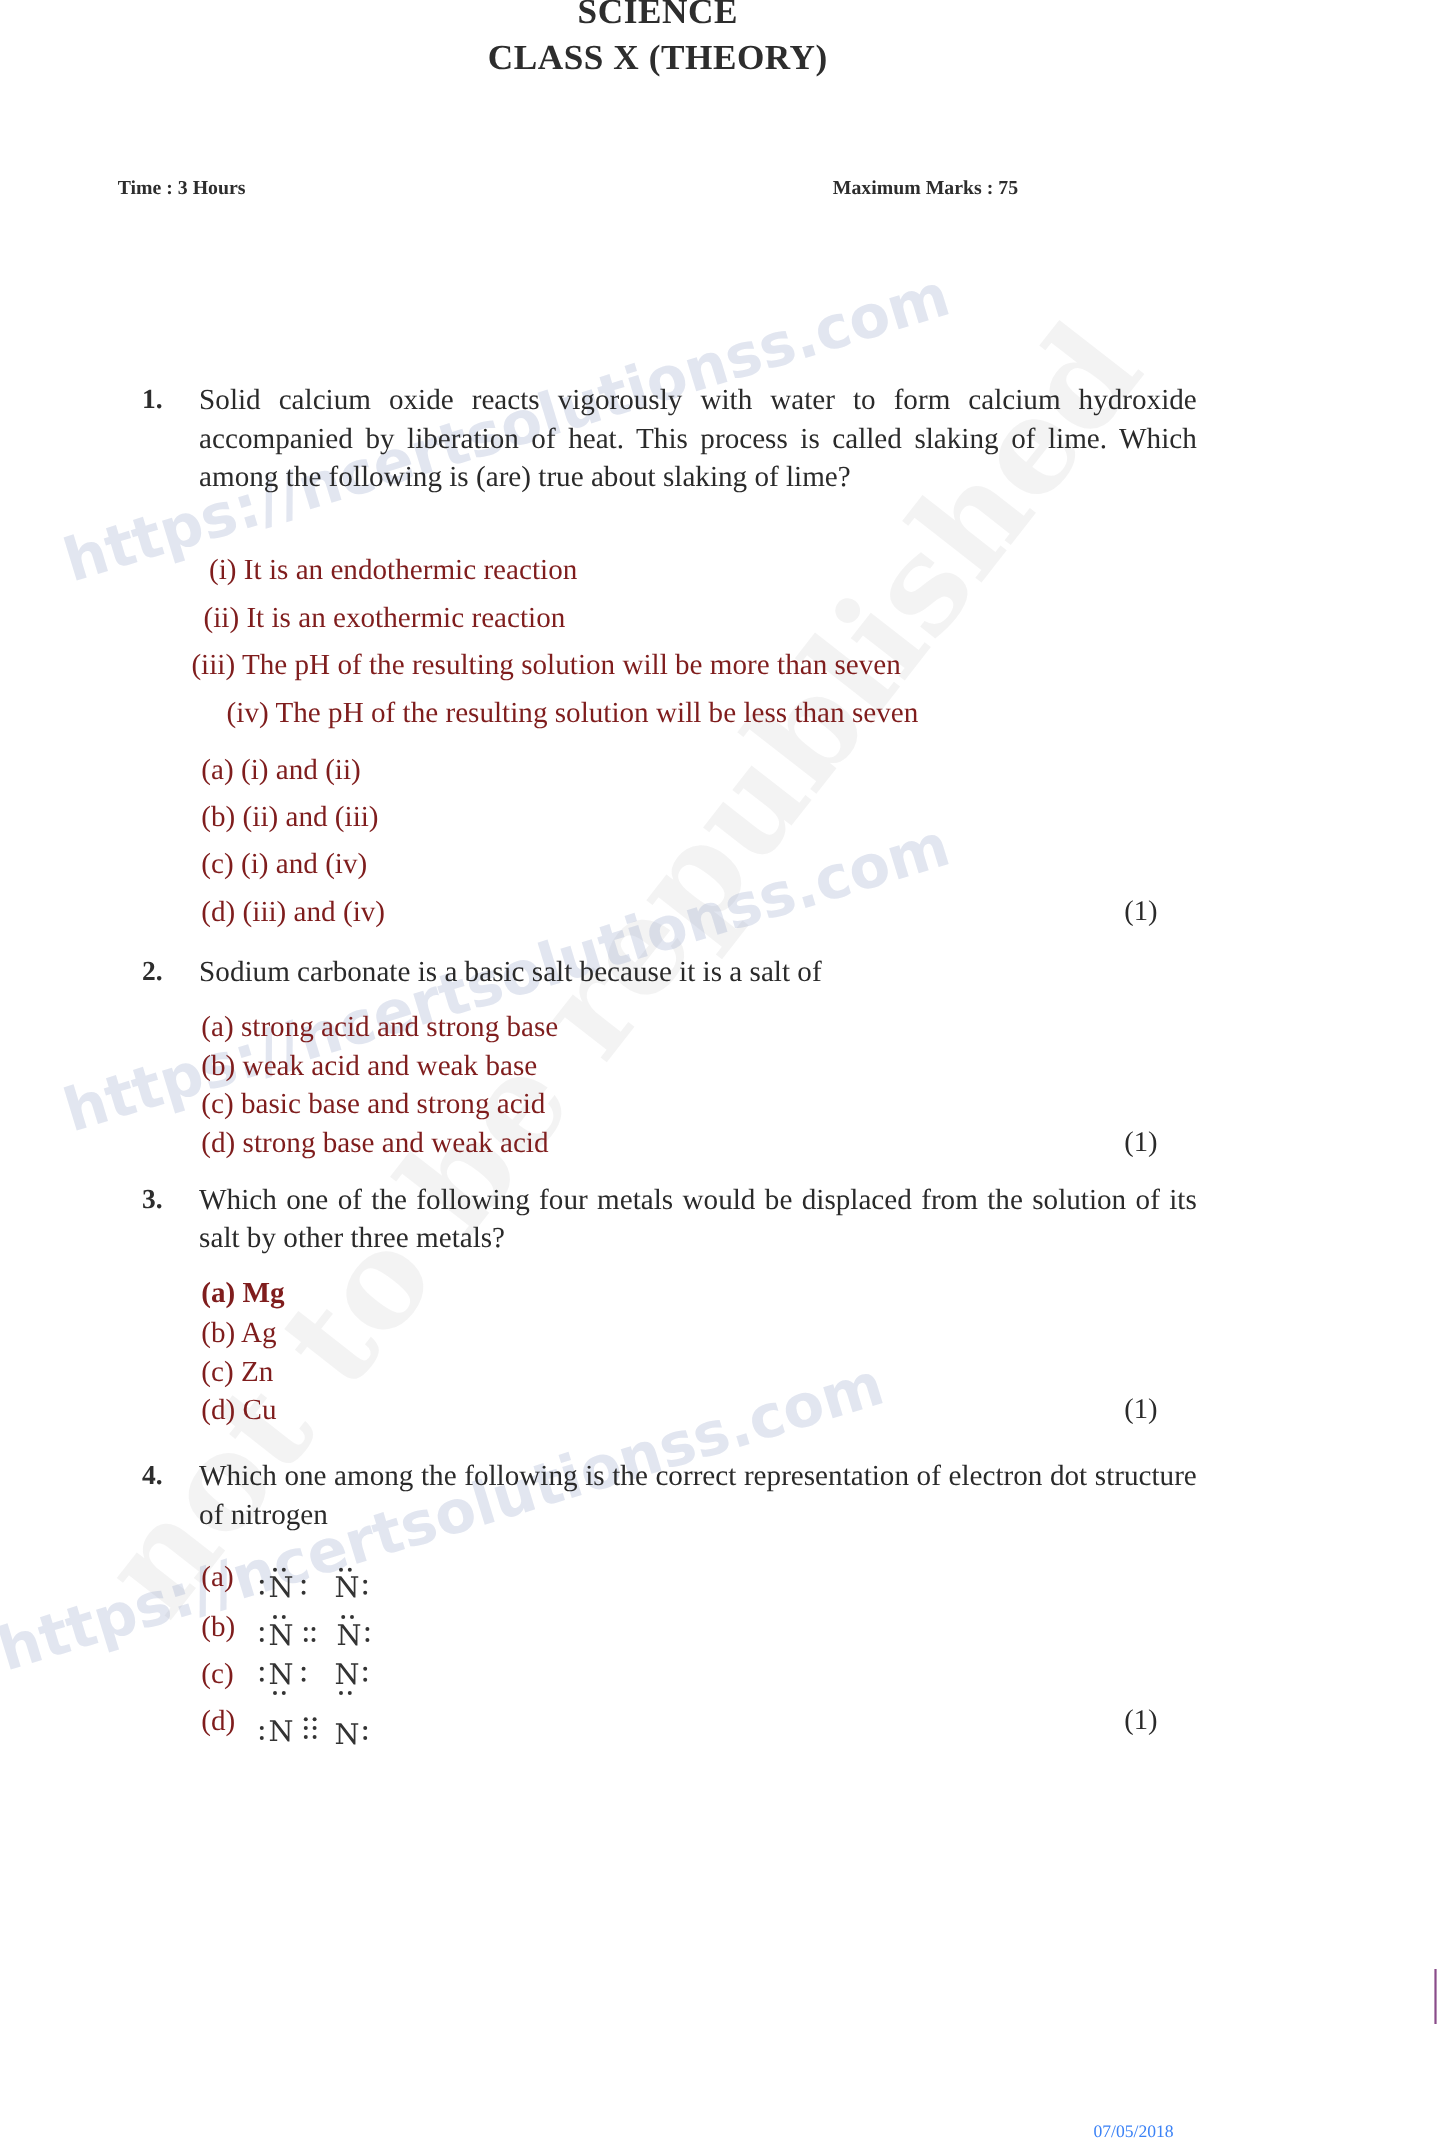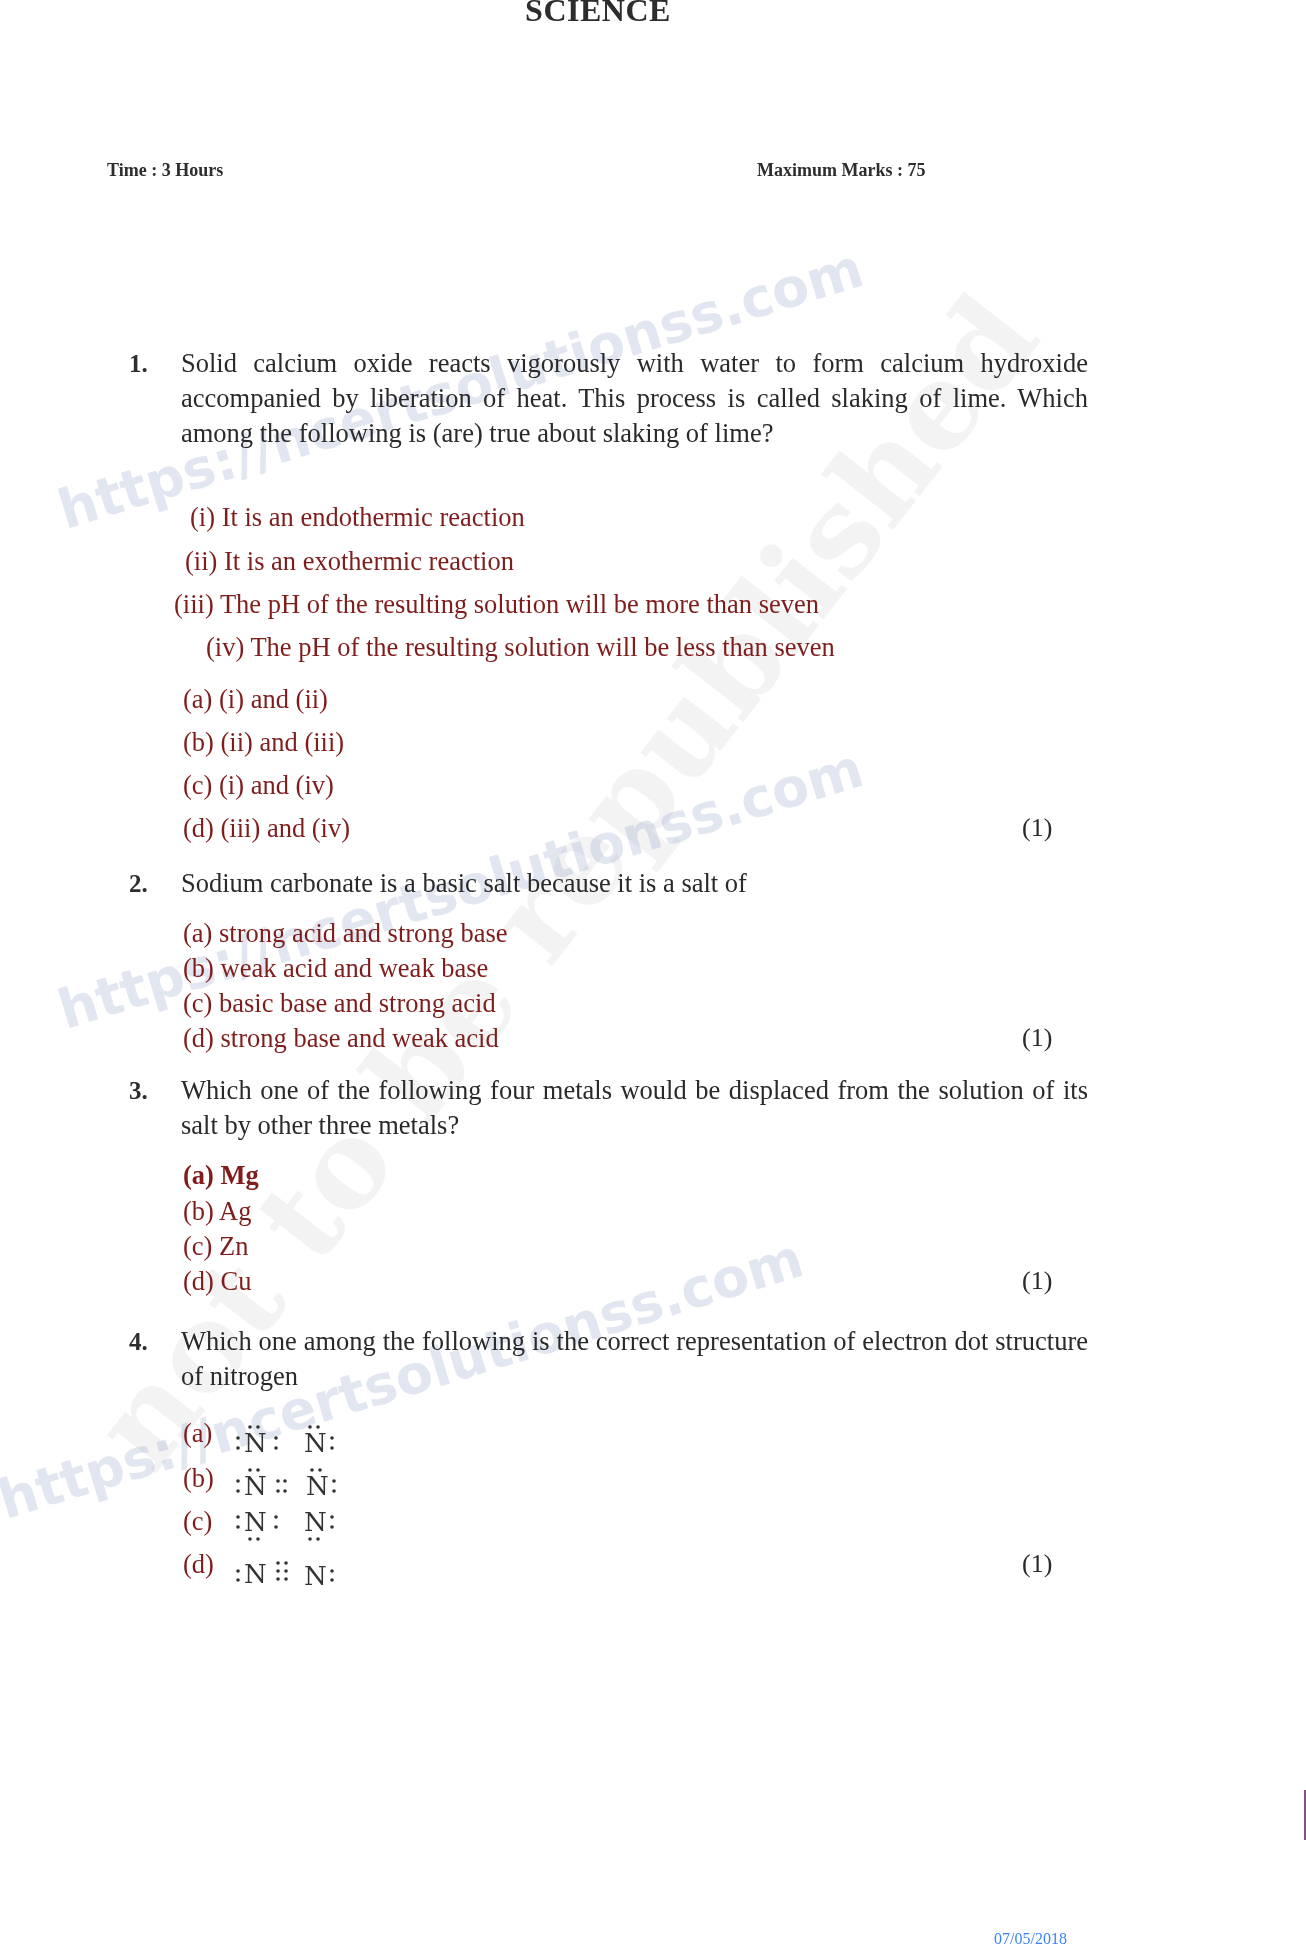--- a/index.html
+++ b/index.html
@@ -44,20 +44,21 @@
 <body>
 
 <div class="page">
 
   <div class="watermark wm-big" style="left:120px; top:1380px; font-size:120px; transform: rotate(-52deg);">not to be republished</div>
   <div class="watermark" style="left:60px; top:480px; font-size:54px; transform: rotate(-17deg);">https://ncertsolutionss.com</div>
   <div class="watermark" style="left:60px; top:980px; font-size:54px; transform: rotate(-17deg);">https://ncertsolutionss.com</div>
   <div class="watermark" style="left:0px; top:1470px; font-size:54px; transform: rotate(-17deg);">https://ncertsolutionss.com</div>
 
   <div class="title t1">SCIENCE</div>
+  <div class="title t2">CLASS X (THEORY)</div>
 
   <div class="meta meta-left">Time :  3 Hours</div>
   <div class="meta meta-right">Maximum Marks : 75</div>
 
 
   <div>
     <div class="q-num" style="left:129px; top:350px;">1.</div>
     <div class="q-text" style="top:346px;">Solid calcium oxide  reacts vigorously with water to form calcium hydroxide accompanied by liberation of heat. This process is called slaking of lime. Which among the following is (are) true about slaking of lime?</div>
 
     <div class="line" style="left:190px; top:502px;">

